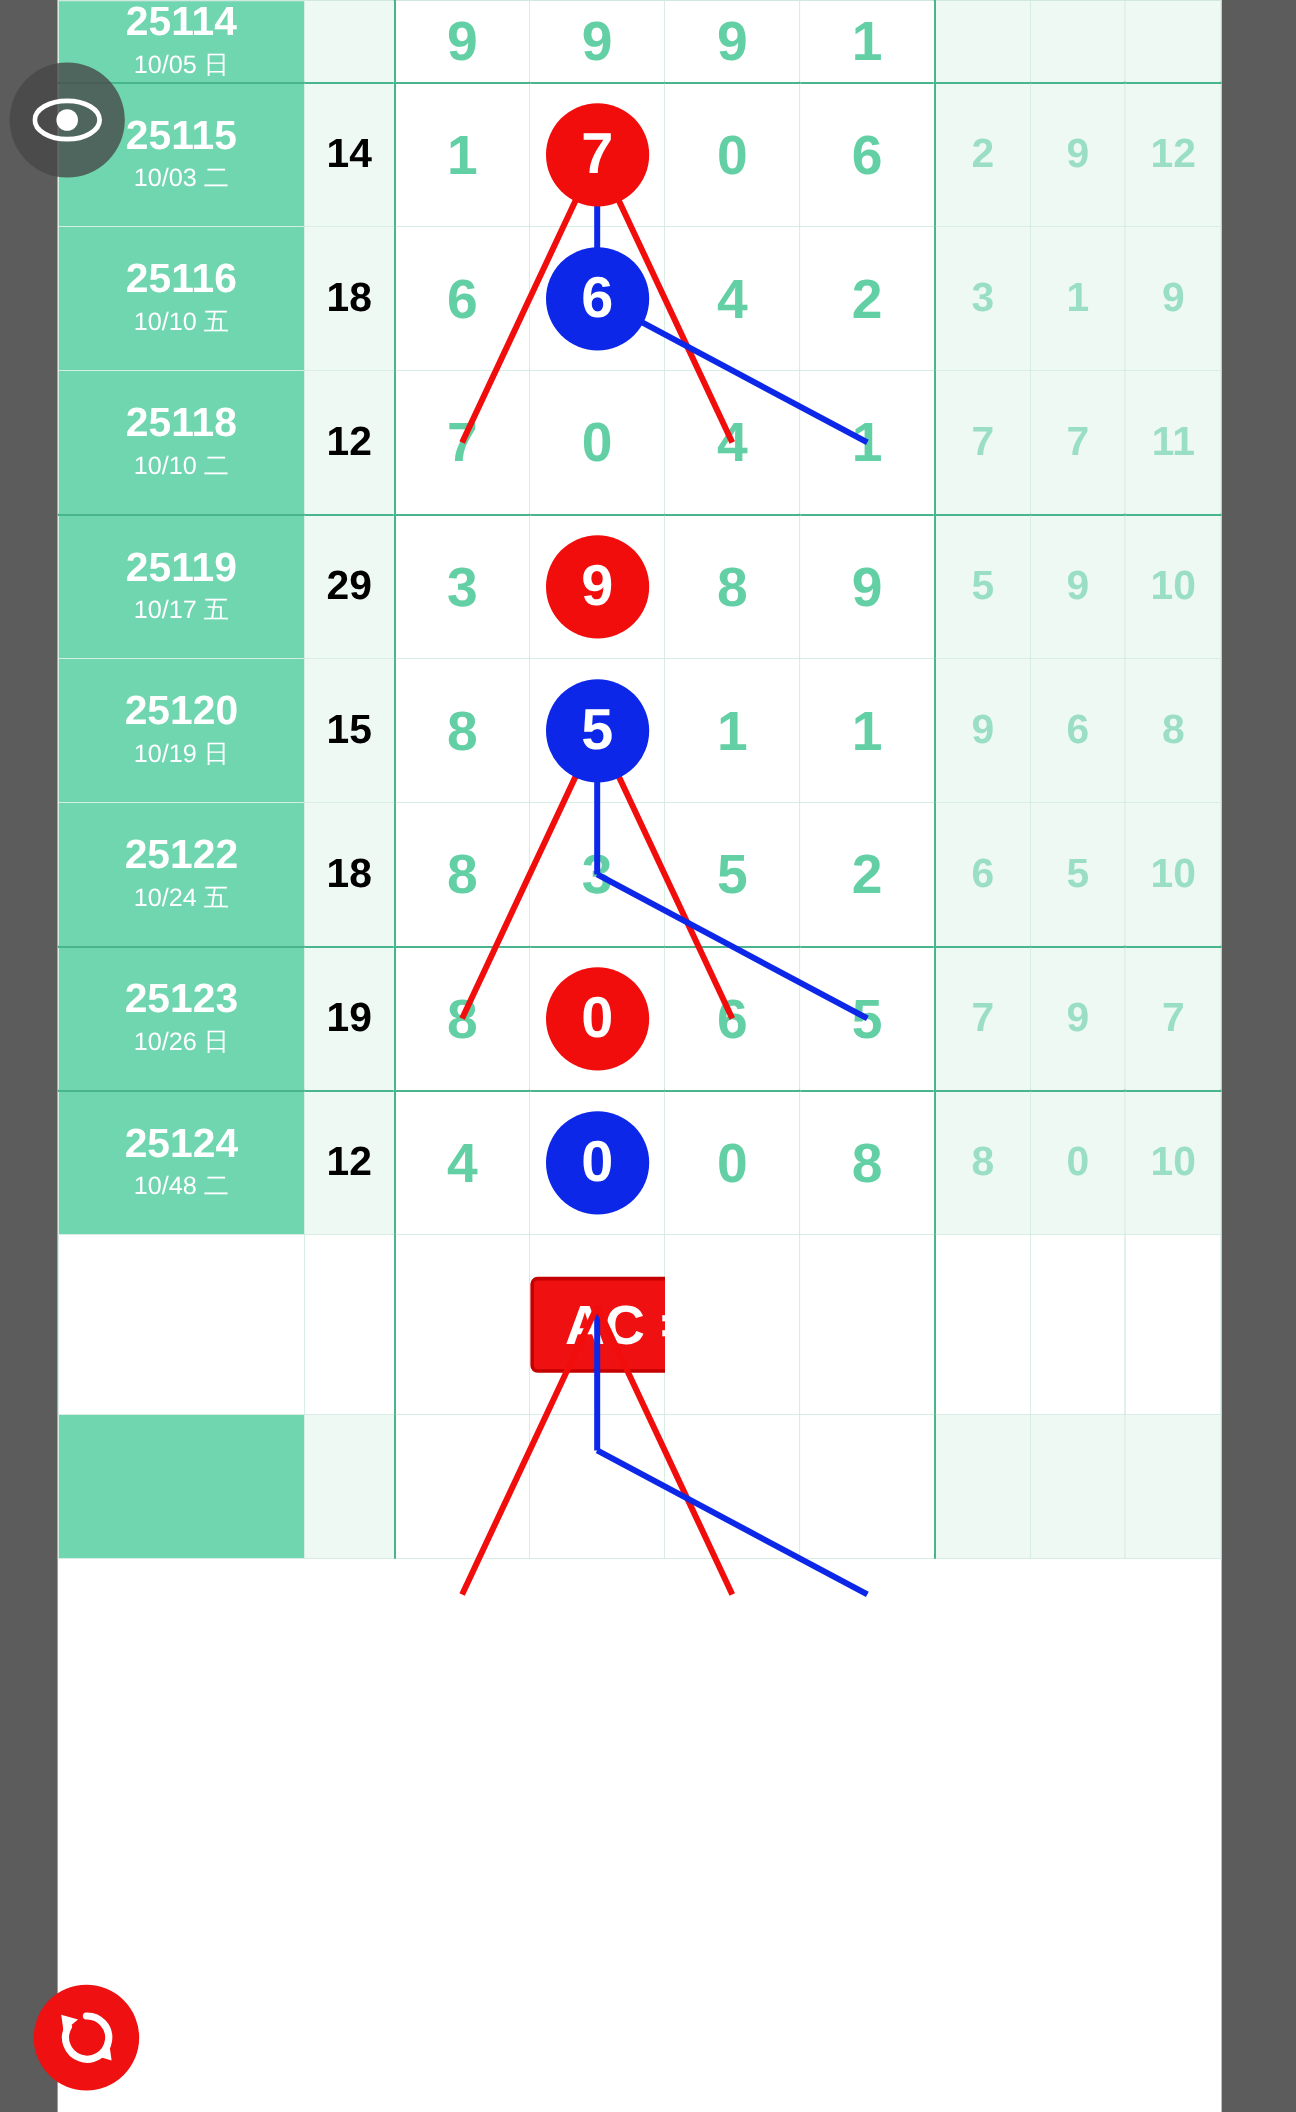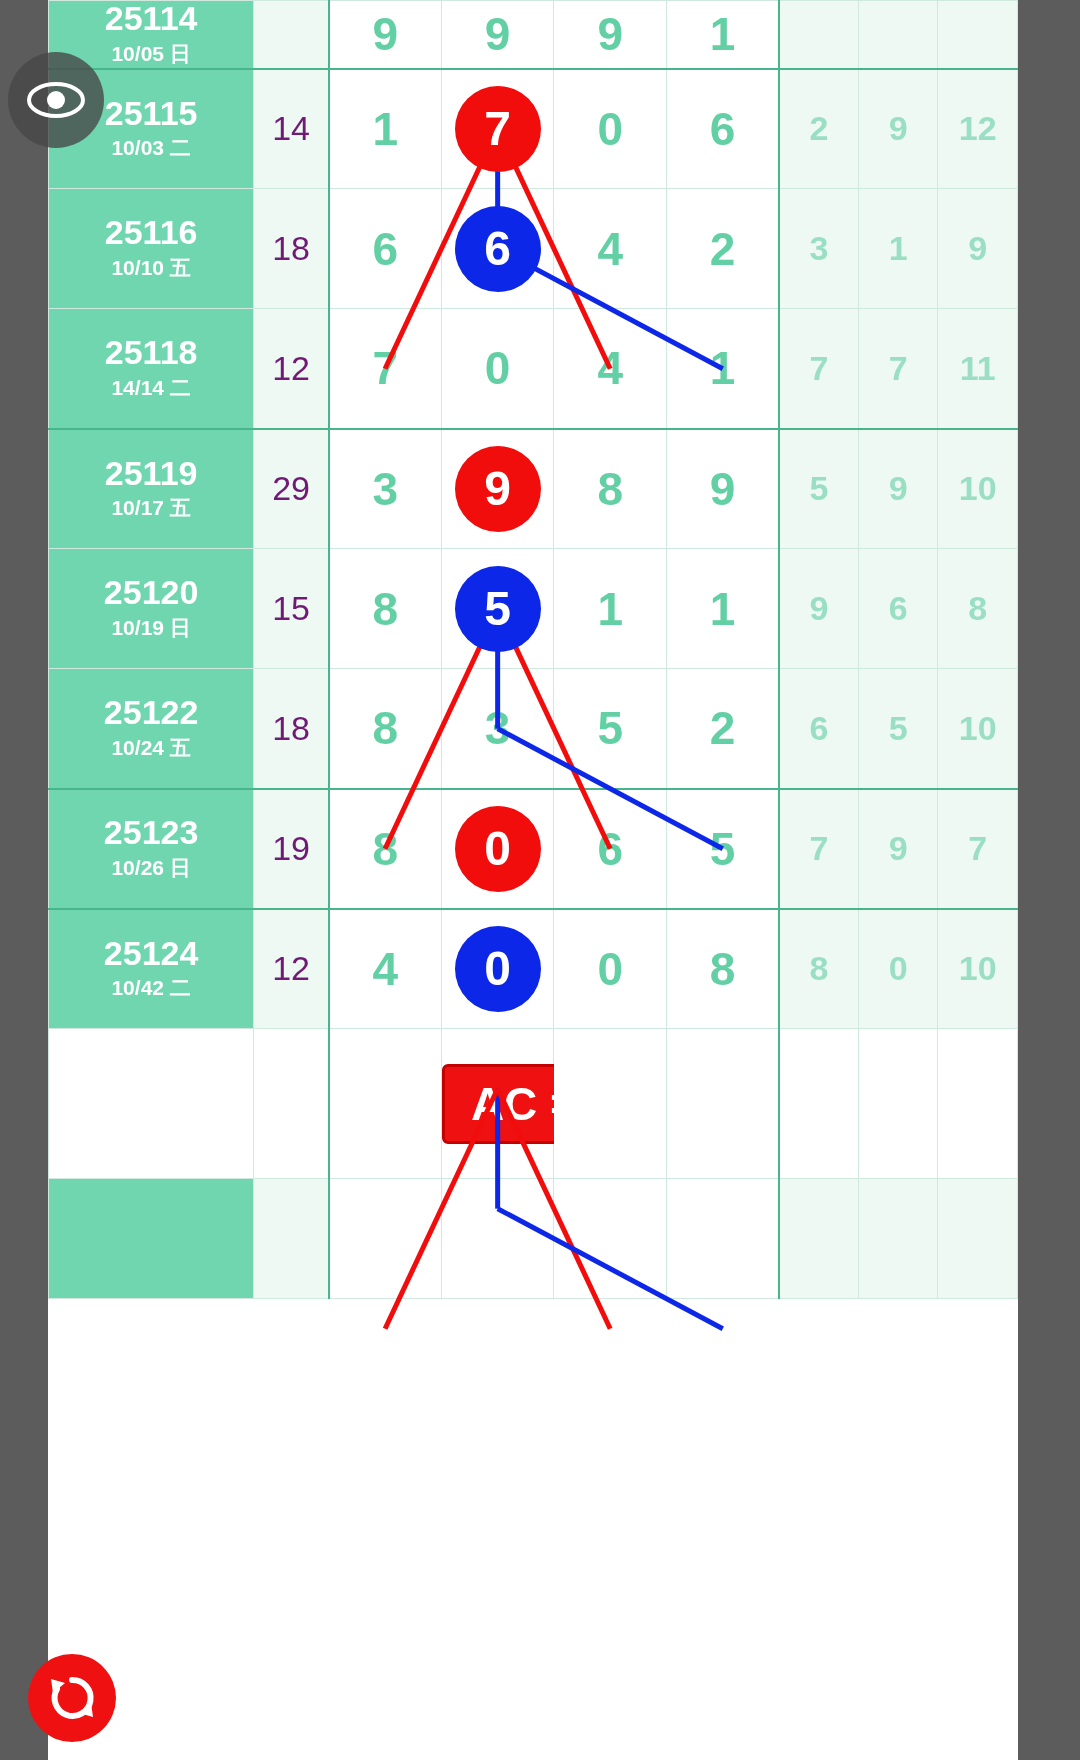--- a/index.html
+++ b/index.html
@@ -50,28 +50,28 @@
     border-right: 1px solid #bfe8d8;
   }
   td.issue .num {
     font-size: 34px;
     font-weight: bold;
     letter-spacing: 0px;
     line-height: 1.05;
   }
   td.issue .date {
     font-size: 21px;
-    font-weight: bold;
+    font-weight: normal;
     margin-top: 3px;
   }
   td.sum {
     background: #eef9f4;
-    color: #701a75;
+    color: #000000;
     font-size: 34px;
-    font-weight: normal;
+    font-weight: bold;
   }
   td.dig {
     background: #ffffff;
     color: #63cfa4;
     font-size: 46px;
     font-weight: bold;
   }
   td.tail {
     background: #eef9f4;
     color: #9adfc4;
@@ -201,21 +201,21 @@
             <td class="dig">6<div class="marker blue">6</div></td>
             <td class="dig">4</td>
             <td class="dig v-heavy-right">2</td>
             <td class="tail">3</td>
             <td class="tail">1</td>
             <td class="tail">9</td>
           </tr>
           <tr class="row">
             <td class="issue">
               <div class="num">25118</div>
-              <div class="date">14/14 二</div>
+              <div class="date">10/10 二</div>
             </td>
             <td class="sum">12</td>
             <td class="dig v-heavy-left">7</td>
             <td class="dig">0</td>
             <td class="dig">4</td>
             <td class="dig v-heavy-right">1</td>
             <td class="tail">7</td>
             <td class="tail">7</td>
             <td class="tail">11</td>
           </tr>
@@ -271,21 +271,21 @@
             <td class="dig">0<div class="marker red">0</div></td>
             <td class="dig">6</td>
             <td class="dig v-heavy-right">5</td>
             <td class="tail">7</td>
             <td class="tail">9</td>
             <td class="tail">7</td>
           </tr>
           <tr class="row sep-top">
             <td class="issue">
               <div class="num">25124</div>
-              <div class="date">10/42 二</div>
+              <div class="date">10/48 二</div>
             </td>
             <td class="sum">12</td>
             <td class="dig v-heavy-left">4</td>
             <td class="dig">0<div class="marker blue">0</div></td>
             <td class="dig">0</td>
             <td class="dig v-heavy-right">8</td>
             <td class="tail">8</td>
             <td class="tail">0</td>
             <td class="tail">10</td>
           </tr>

